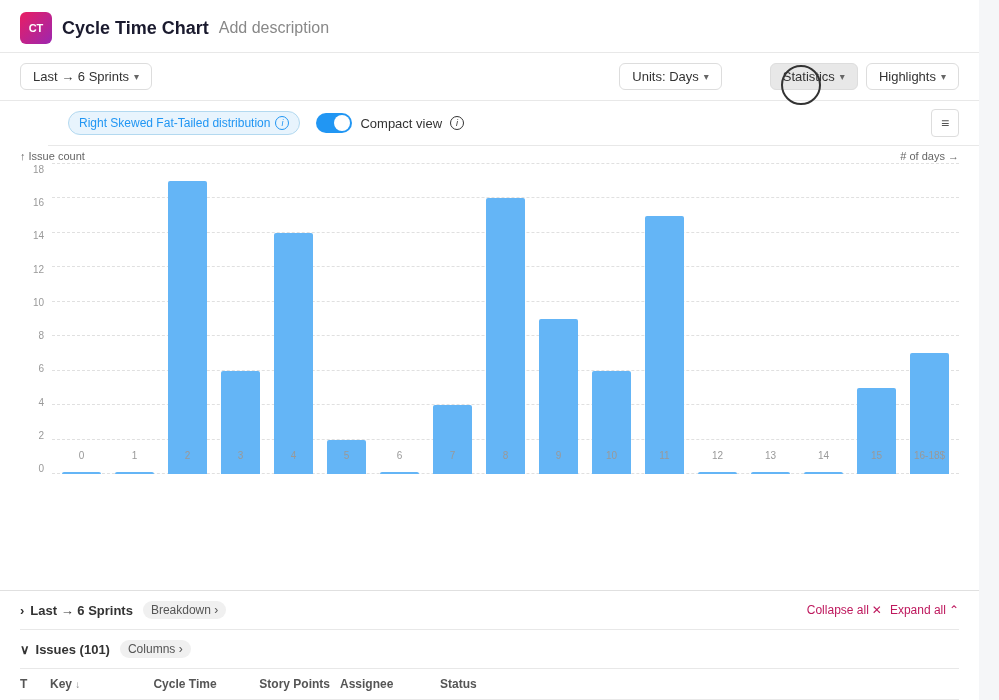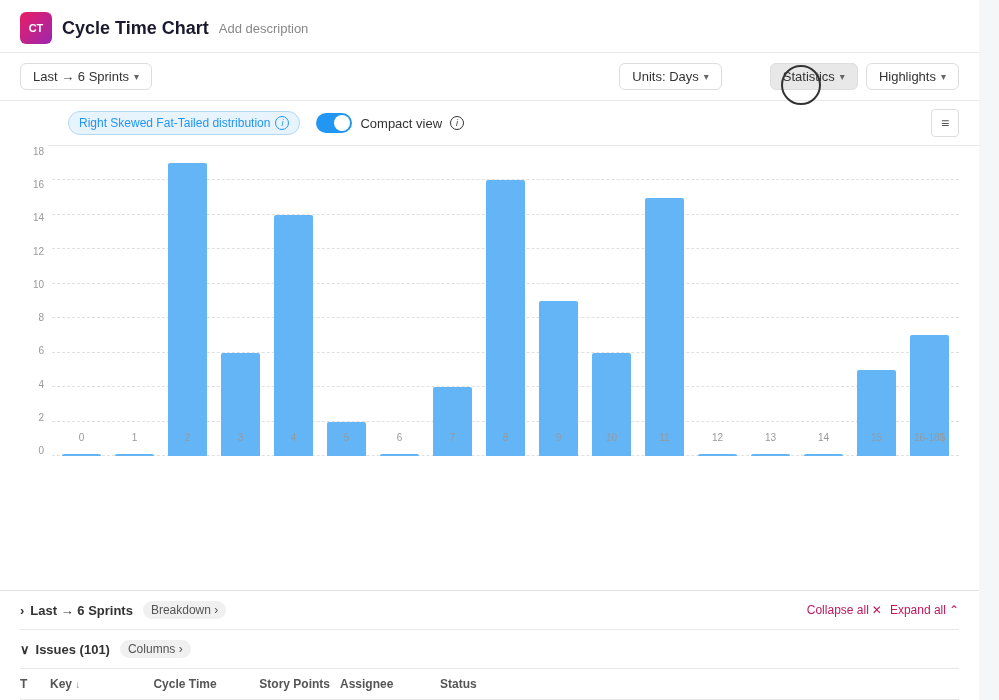--- a/index.html
+++ b/index.html
@@ -37,21 +37,21 @@
       font-size: 11px;
       flex-shrink: 0;
     }
     .title {
       font-size: 18px;
       font-weight: 600;
       color: #1a1a2e;
     }
     .add-description {
       color: #888;
-      font-size: 13px;
+      font-size: 16px;
       cursor: pointer;
     }
     .toolbar {
       display: flex;
       align-items: center;
       padding: 10px 20px;
       justify-content: space-between;
       border-bottom: 1px solid #e8e8e8;
     }
     .toolbar-left {
@@ -383,20 +383,24 @@
         <span class="compact-view-label">Compact view</span>
         <span class="info-icon">i</span>
       </div>
     </div>
     <div class="export-btn">
       <span>≡</span>
     </div>
   </div>
 
   <div class="chart-area">
+    <div class="chart-labels-row">
+      <span class="y-label">↑ Issue count</span>
+      <span class="y-label"># of days →</span>
+    </div>
     <div class="chart-container">
 
       <div class="y-axis">
         <div class="y-tick">0</div>
         <div class="y-tick">2</div>
         <div class="y-tick">4</div>
         <div class="y-tick">6</div>
         <div class="y-tick">8</div>
         <div class="y-tick">10</div>
         <div class="y-tick">12</div>

